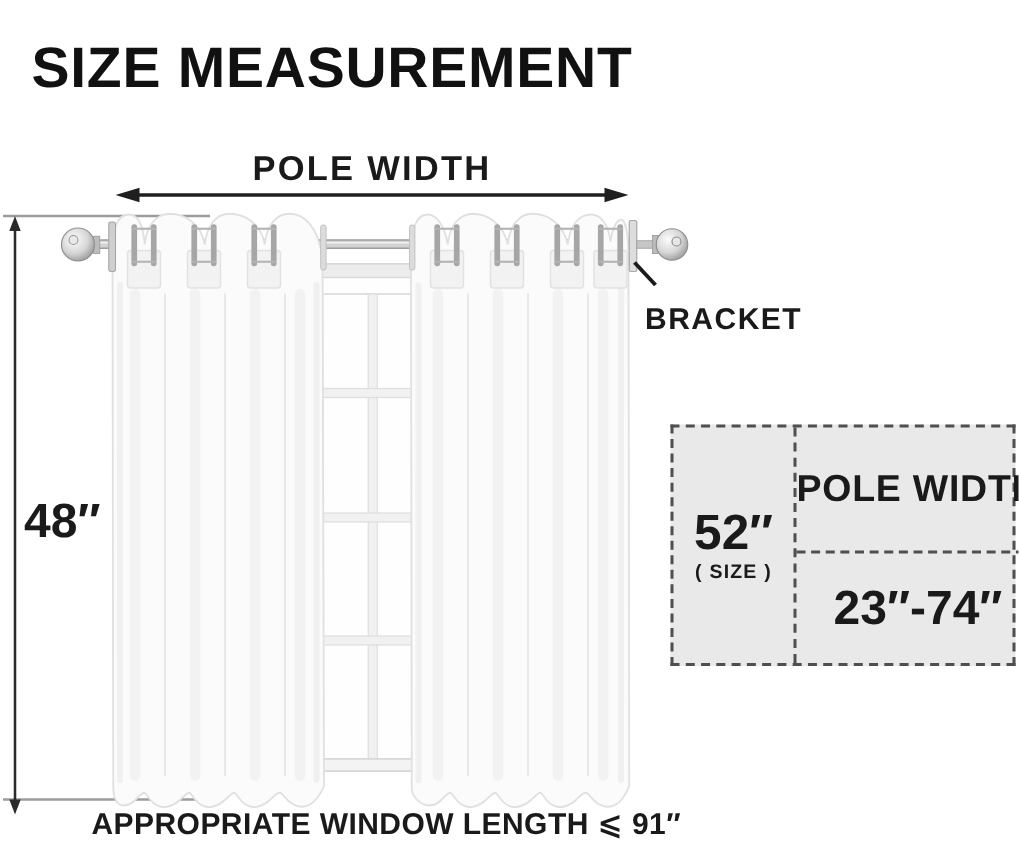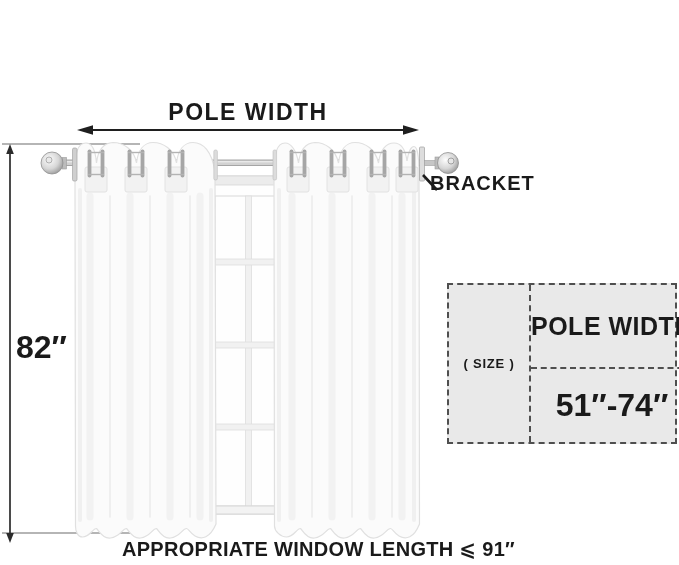--- a/index.html
+++ b/index.html
@@ -18,25 +18,25 @@
   }
   .pole-width-label{
     position:absolute;left:78px;top:99px;width:340px;text-align:center;
     font-size:23px;font-weight:bold;letter-spacing:1.5px;white-space:nowrap;
   }
   .height-label{
     position:absolute;left:16px;top:329px;
     font-size:32px;font-weight:600;white-space:nowrap;
   }
   .bracket-label{
-    position:absolute;left:430px;top:172px;
+    position:absolute;left:430px;top:202px;
     font-size:20px;font-weight:600;letter-spacing:1px;white-space:nowrap;text-align:center;
   }
   .bottom-label{
-    position:absolute;left:0px;top:537px;width:515px;text-align:right;
+    position:absolute;left:0px;top:537px;width:515px;text-align:center;
     font-size:20px;font-weight:bold;letter-spacing:0.3px;white-space:nowrap;
   }
 
   .spec-box{
     position:absolute;left:447px;top:283px;width:230px;height:161px;
     background:#e9e9e9;border:2px dashed #4f4f4f;box-sizing:border-box;
     display:grid;grid-template-columns:82px 1fr;grid-template-rows:84px 1fr;
   }
   .spec-cell{display:flex;flex-direction:column;align-items:center;justify-content:center;}
   .spec-cell.left{grid-row:1/3;border-right:2px dashed #4f4f4f;}
@@ -198,34 +198,36 @@
       <rect x="419.5" y="147" width="5" height="34" rx="1" fill="#dddddd" stroke="#a8a8a8" stroke-width="0.8"></rect>
       <rect x="424.5" y="160.5" width="12" height="5" fill="#c6c6c6" stroke="#a0a0a0" stroke-width="0.6"></rect>
       <rect x="435" y="157" width="4" height="12" fill="#bcbcbc" stroke="#9d9d9d" stroke-width="0.6"></rect>
       <circle cx="448" cy="163" r="10.5" fill="url(#ballGrad)" stroke="#909090" stroke-width="0.8"></circle>
       <circle cx="451" cy="161" r="3" fill="#e6e6e6" stroke="#8f8f8f" stroke-width="0.8"></circle>
     </g>
 
     <line x1="423" y1="175" x2="437" y2="190" stroke="#1b1b1b" stroke-width="2.6"></line>
   </svg>
 
+  <h1 class="title">SIZE MEASUREMENT</h1>
 
   <div class="pole-width-label">POLE WIDTH</div>
 
-  <div class="height-label">82″</div>
+  <div class="height-label">48″</div>
 
   <div class="bracket-label">BRACKET</div>
 
   <div class="bottom-label">APPROPRIATE WINDOW LENGTH ⩽ 91″</div>
 
   <div class="spec-box">
     <div class="spec-cell left">
+      <div class="spec-big">52″</div>
       <div class="spec-small">( SIZE )</div>
     </div>
     <div class="spec-cell rt">
       <div class="spec-med">POLE WIDTH</div>
     </div>
     <div class="spec-cell rb">
-      <div class="spec-range">51″-74″</div>
+      <div class="spec-range">23″-74″</div>
     </div>
   </div>
 
 </div>
 
 </body></html>

